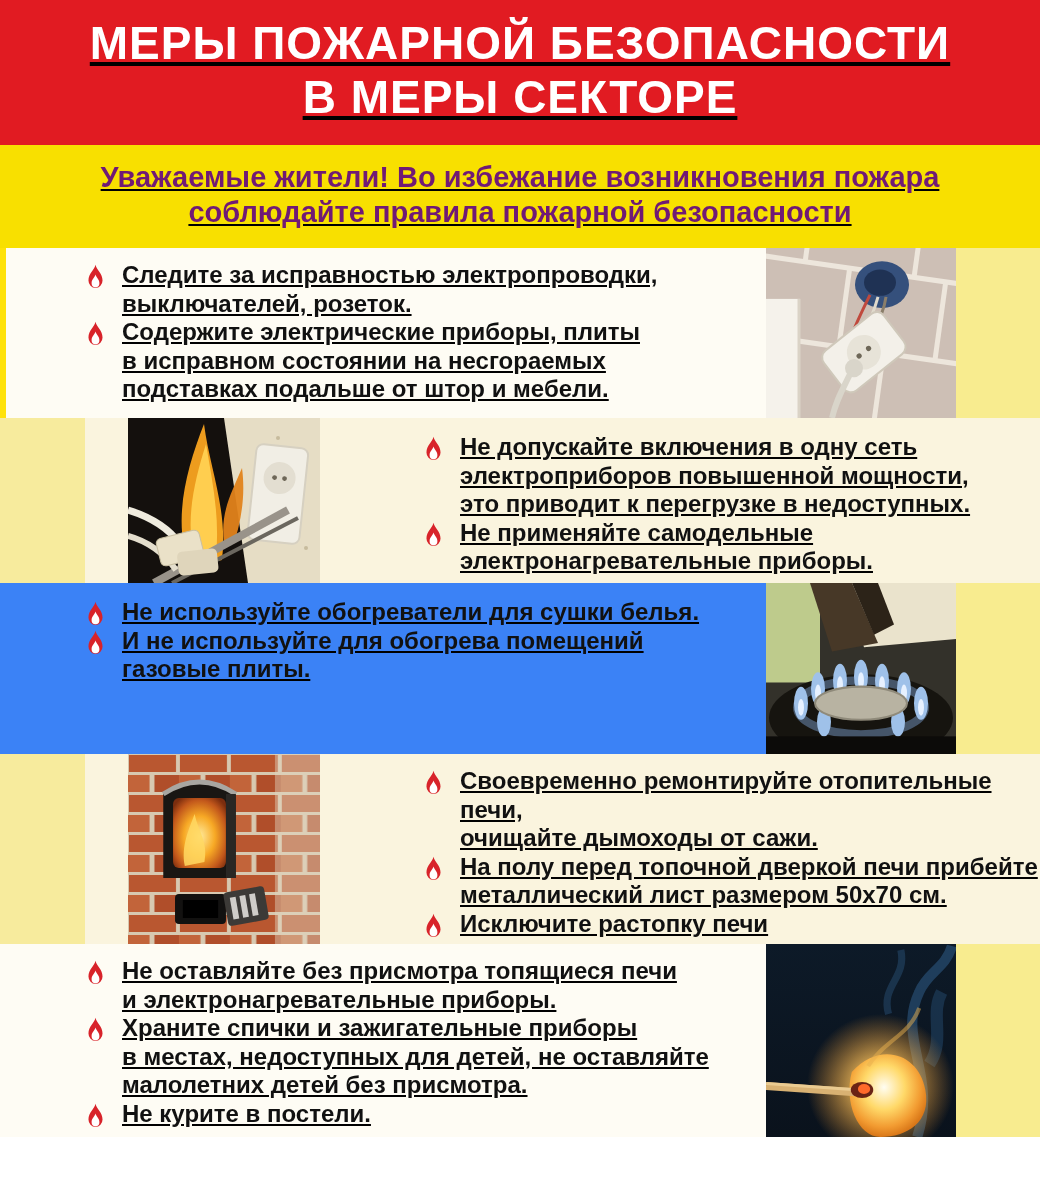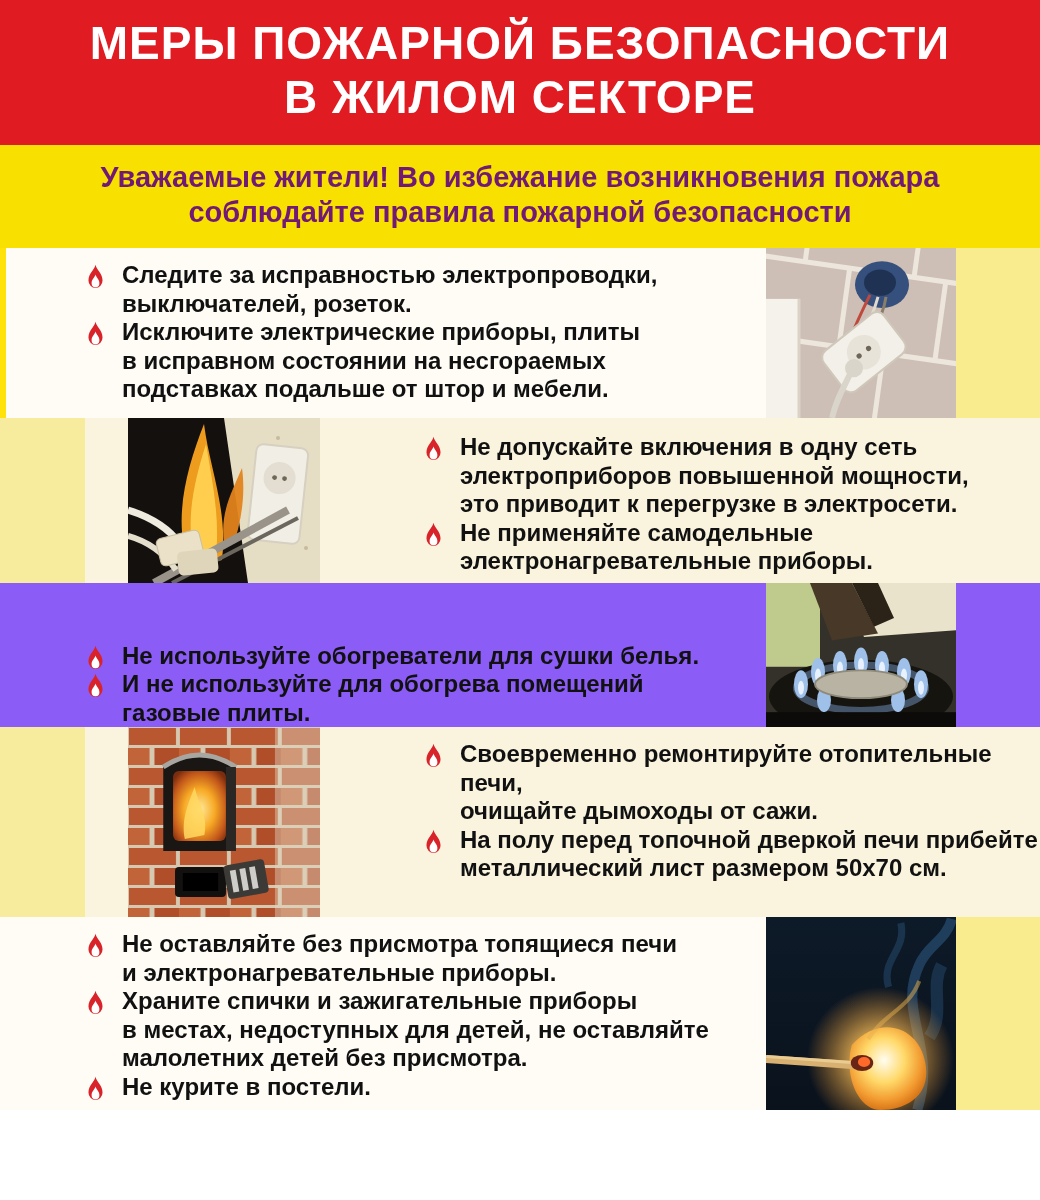--- a/index.html
+++ b/index.html
@@ -2,21 +2,21 @@
 <html><head>
 <meta charset="utf-8">
 <style>
   html,body{margin:0;padding:0;}
   body{
     width:1040px;height:1200px;
     font-family:"Liberation Sans", sans-serif;
     background:#ffffff;
     overflow:hidden;
   }
-  .poster{width:1040px;height:1200px;display:flex;flex-direction:column;}
+  .poster{width:1040px;height:1200px;display:flex;flex-direction:column;text-decoration:underline;}
 
   
   .hdr{
     height:145px;background:#E11B22;color:#ffffff;
     text-align:center;font-weight:bold;box-sizing:border-box;
     padding-top:16px;flex:none;
   }
   .hdr-line{font-size:46px;line-height:54px;letter-spacing:1px;}
 
   
@@ -24,21 +24,21 @@
     height:103px;background:#F8E000;color:#701a75;
     text-align:center;font-weight:bold;box-sizing:border-box;
     padding-top:15px;flex:none;
   }
   .notice-line{font-size:29px;line-height:35px;}
 
   
   .sec{display:flex;position:relative;flex:none;}
   .s1{height:170px;background:#FEFCF4;}
   .s2{height:165px;background:#FAF4DE;gap:43px;}
-  .s3{height:144px;background:#8b5cf6;align-items:flex-end;}
+  .s3{height:171px;background:#3b82f6;}
   .s4{height:190px;background:#FAF4DE;gap:43px;}
   .s5{height:193px;background:#FEFCF4;}
 
   .text-col{flex:1;box-sizing:border-box;min-width:0;}
   .s1 .text-col{padding:13px 0 8px 85px;}
   .s3 .text-col{padding:15px 0 0 85px;}
   .s5 .text-col{padding:13px 0 10px 85px;}
   .s2 .text-col{padding:15px 0 0 60px;}
   .s4 .text-col{padding:13px 0 0 60px;}
 
@@ -64,21 +64,21 @@
     text-align:center;letter-spacing:1px;
   }
 </style>
 </head>
 <body>
 
 <div class="poster">
 
   <header class="hdr">
     <div class="hdr-line">МЕРЫ ПОЖАРНОЙ БЕЗОПАСНОСТИ</div>
-    <div class="hdr-line">В ЖИЛОМ СЕКТОРЕ</div>
+    <div class="hdr-line">В МЕРЫ СЕКТОРЕ</div>
   </header>
 
   <div class="notice">
     <div class="notice-line">Уважаемые жители! Во избежание возникновения пожара</div>
     <div class="notice-line">соблюдайте правила пожарной безопасности</div>
   </div>
 
   <section class="sec s1">
     <div class="edge-strip"></div>
     <div class="text-col">
@@ -89,21 +89,21 @@
               <path d="M12 13.5C12.8 17.5 17 19.5 17 24.5A5 5.2 0 0 1 7 24.5C7 19.5 11.2 17.5 12 13.5Z" fill="#ffffff"></path>
             </svg>
             <div class="line">Следите за исправностью электропроводки,</div>
             <div class="line">выключателей, розеток.</div>
           </div>
           <div class="bullet-item">
             <svg class="flame" viewBox="0 0 24 32">
               <path d="M12 1C13.5 8 21 12 21 21A9 9.5 0 0 1 3 21C3 12 10.5 8 12 1Z" fill="#D8232A"></path>
               <path d="M12 13.5C12.8 17.5 17 19.5 17 24.5A5 5.2 0 0 1 7 24.5C7 19.5 11.2 17.5 12 13.5Z" fill="#ffffff"></path>
             </svg>
-            <div class="line">Исключите электрические приборы, плиты</div>
+            <div class="line">Содержите электрические приборы, плиты</div>
             <div class="line">в исправном состоянии на несгораемых</div>
             <div class="line">подставках подальше от штор и мебели.</div>
           </div>
         </div>
     </div>
     <div class="photo photo-r" aria-label="damaged-outlet-photo">
       <svg viewBox="0 0 190 167" preserveAspectRatio="none">
         <rect width="190" height="167" fill="#CDBFB5"></rect>
         <g transform="rotate(8 95 83)" stroke="#EDE6DC" stroke-width="5">
           <line x1="-20" y1="22" x2="210" y2="22"></line>
@@ -170,21 +170,21 @@
     </div>
     <div class="text-col">
       <div class="bullet-list">
           <div class="bullet-item">
             <svg class="flame" viewBox="0 0 24 32">
               <path d="M12 1C13.5 8 21 12 21 21A9 9.5 0 0 1 3 21C3 12 10.5 8 12 1Z" fill="#D8232A"></path>
               <path d="M12 13.5C12.8 17.5 17 19.5 17 24.5A5 5.2 0 0 1 7 24.5C7 19.5 11.2 17.5 12 13.5Z" fill="#ffffff"></path>
             </svg>
             <div class="line">Не допускайте включения в одну сеть</div>
             <div class="line">электроприборов повышенной мощности,</div>
-            <div class="line">это приводит к перегрузке в электросети.</div>
+            <div class="line">это приводит к перегрузке в недоступных.</div>
           </div>
           <div class="bullet-item">
             <svg class="flame" viewBox="0 0 24 32">
               <path d="M12 1C13.5 8 21 12 21 21A9 9.5 0 0 1 3 21C3 12 10.5 8 12 1Z" fill="#D8232A"></path>
               <path d="M12 13.5C12.8 17.5 17 19.5 17 24.5A5 5.2 0 0 1 7 24.5C7 19.5 11.2 17.5 12 13.5Z" fill="#ffffff"></path>
             </svg>
             <div class="line">Не применяйте самодельные</div>
             <div class="line">электронагревательные приборы.</div>
           </div>
         </div>
@@ -294,20 +294,28 @@
             <div class="line">очищайте дымоходы от сажи.</div>
           </div>
           <div class="bullet-item">
             <svg class="flame" viewBox="0 0 24 32">
               <path d="M12 1C13.5 8 21 12 21 21A9 9.5 0 0 1 3 21C3 12 10.5 8 12 1Z" fill="#D8232A"></path>
               <path d="M12 13.5C12.8 17.5 17 19.5 17 24.5A5 5.2 0 0 1 7 24.5C7 19.5 11.2 17.5 12 13.5Z" fill="#ffffff"></path>
             </svg>
             <div class="line">На полу перед топочной дверкой печи прибейте</div>
             <div class="line">металлический лист размером 50х70 см.</div>
           </div>
+          <div class="bullet-item">
+            <svg class="flame" viewBox="0 0 24 32">
+              <path d="M12 1C13.5 8 21 12 21 21A9 9.5 0 0 1 3 21C3 12 10.5 8 12 1Z" fill="#D8232A"></path>
+              <path d="M12 13.5C12.8 17.5 17 19.5 17 24.5A5 5.2 0 0 1 7 24.5C7 19.5 11.2 17.5 12 13.5Z" fill="#ffffff"></path>
+            </svg>
+            <div class="line">Исключите растопку печи</div>
+            <div class="line">легковоспламеняющимися жидкостями.</div>
+          </div>
         </div>
     </div>
   </section>
 
   <section class="sec s5">
     <div class="text-col">
       <div class="bullet-list">
           <div class="bullet-item">
             <svg class="flame" viewBox="0 0 24 32">
               <path d="M12 1C13.5 8 21 12 21 21A9 9.5 0 0 1 3 21C3 12 10.5 8 12 1Z" fill="#D8232A"></path>

